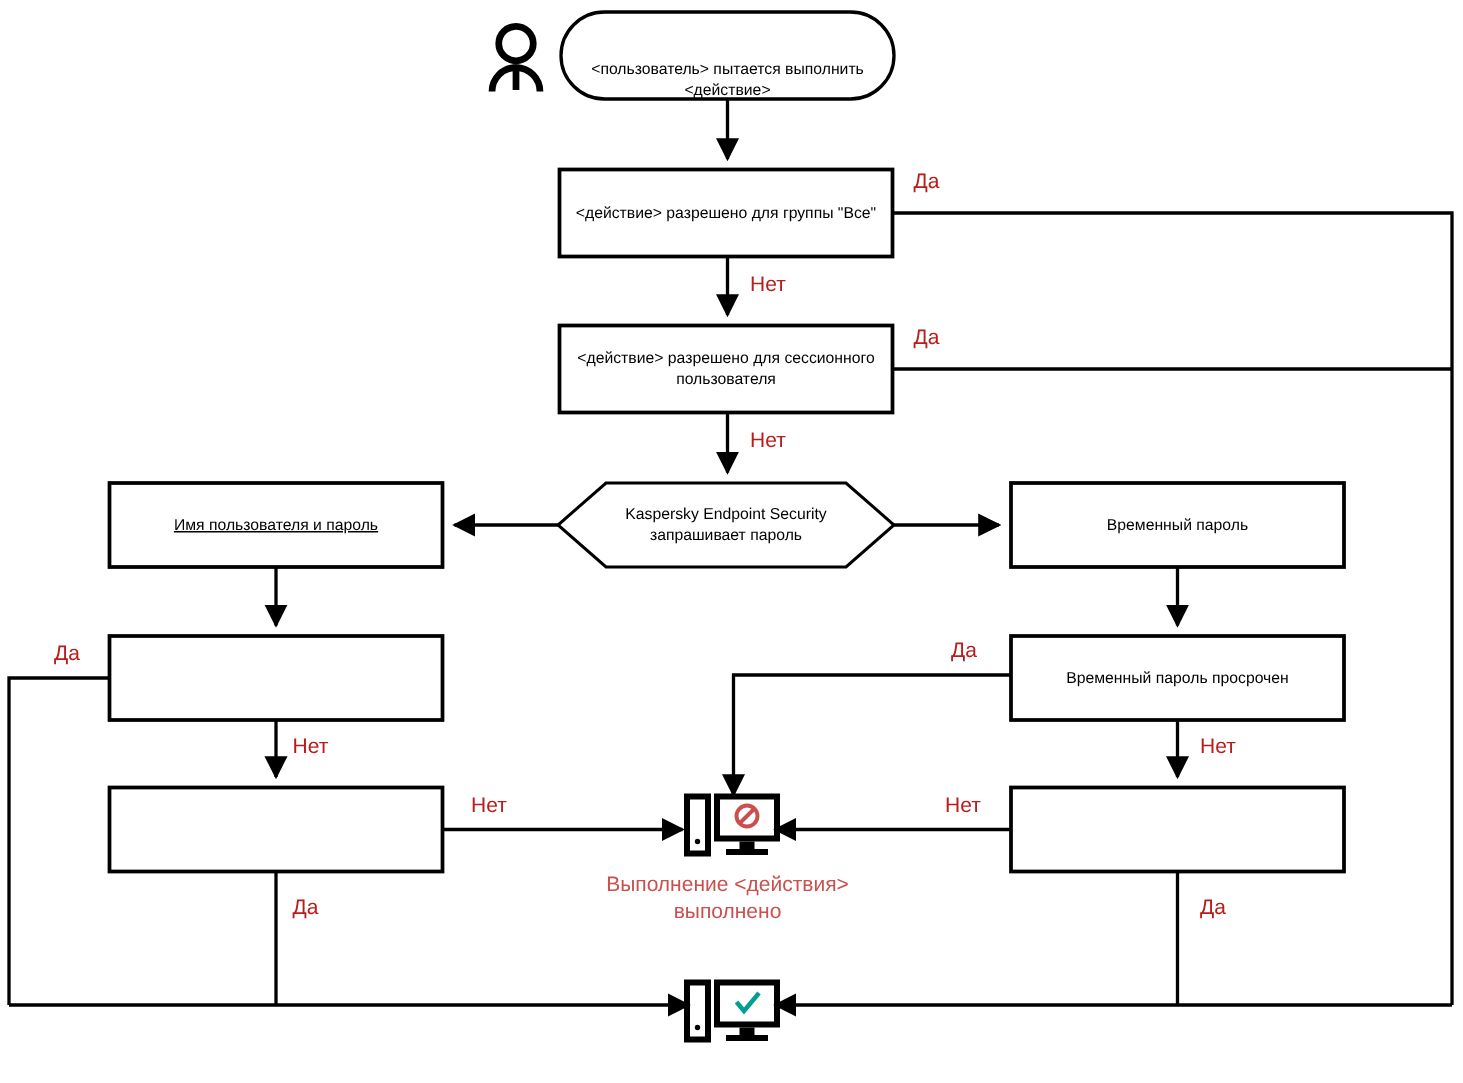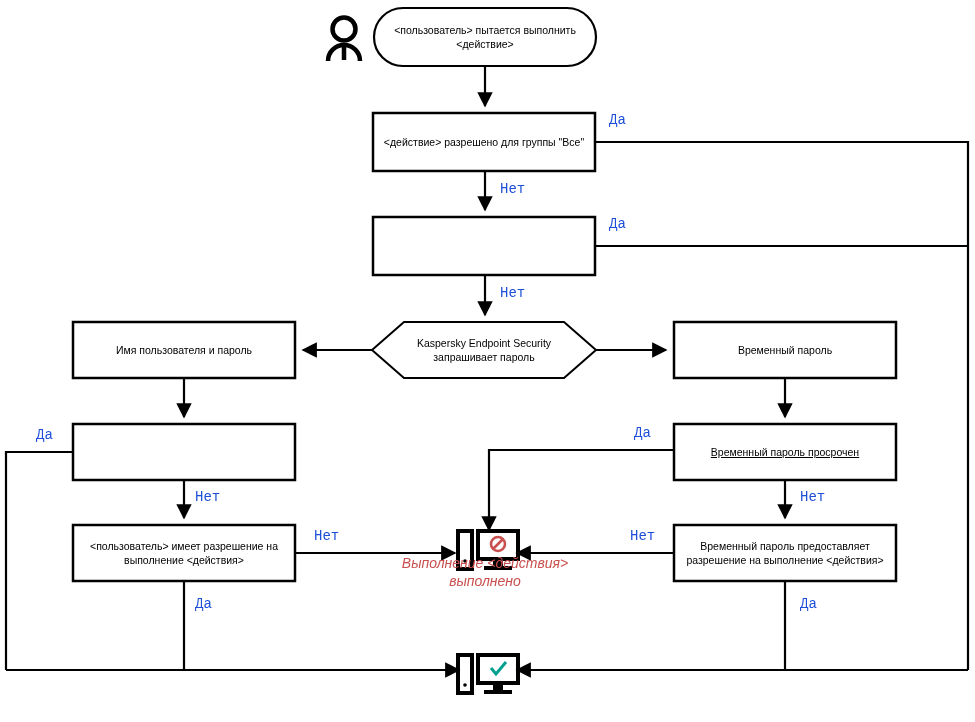--- a/index.html
+++ b/index.html
@@ -11,23 +11,23 @@
     display:flex;align-items:center;justify-content:center;
     text-align:center;
     font-family:"Liberation Sans","DejaVu Sans",sans-serif;
     font-size:10.5px;
     color:#000000;
     line-height:1.35;
     pointer-events:none;
   }
   .edgeLabel{
     position:absolute;
-    font-family:Liberation Mono, monospace;
+    font-family:Liberation Sans, sans-serif;
     font-size:14px;
-    color:#1d4ed8;
+    color:#b91c1c;
     white-space:nowrap;
   }
   .statusLabel{
     position:absolute;
     text-align:center;
     font-family:"Liberation Sans","DejaVu Sans",sans-serif;
     font-size:14px;
     line-height:1.3;
   }
 </style>
@@ -124,50 +124,49 @@
     <g>
       <rect x="458" y="655" width="14" height="38" fill="none" stroke="#000" stroke-width="4"></rect>
       <circle cx="465" cy="685" r="1.8" fill="#000"></circle>
       <rect x="478" y="655" width="40" height="28" fill="none" stroke="#000" stroke-width="4"></rect>
       <rect x="493" y="685" width="10" height="6" fill="#000"></rect>
       <rect x="484" y="690" width="28" height="4" fill="#000"></rect>
       <polyline points="491,668 496,674 506,662" fill="none" stroke="#00a091" stroke-width="3"></polyline>
     </g>
   </svg>
 
-  <div class="nodeText" style="left:384px;top:8px;width:202px;height:58px;">&lt;пользователь&gt; пытается выполнить &lt;действие&gt;</div>
+  <div class="nodeText" style="left:384px;top:24px;width:202px;height:58px;">&lt;пользователь&gt; пытается выполнить &lt;действие&gt;</div>
 
   <div class="nodeText" style="left:381px;top:113px;width:206px;height:58px;">&lt;действие&gt; разрешено для группы "Все"</div>
 
+  <div class="nodeText" style="left:381px;top:217px;width:206px;height:58px;">&lt;действие&gt; разрешено для сессионного пользователя</div>
 
   <div class="nodeText" style="left:401px;top:322px;width:166px;height:56px;">Kaspersky Endpoint Security запрашивает пароль</div>
 
-  <div class="nodeText" style="left:81px;top:322px;width:206px;height:56px;">Имя пользователя и пароль</div>
+  <div class="nodeText" style="left:81px;top:322px;width:206px;height:56px;text-decoration:underline;">Имя пользователя и пароль</div>
 
 
-  <div class="nodeText" style="left:83px;top:525px;width:202px;height:56px;">&lt;пользователь&gt; имеет разрешение на выполнение &lt;действия&gt;</div>
 
   <div class="nodeText" style="left:682px;top:322px;width:206px;height:56px;text-align:center;">Временный пароль</div>
 
-  <div class="nodeText" style="left:682px;top:424px;width:206px;height:56px;text-decoration:underline;">Временный пароль просрочен</div>
+  <div class="nodeText" style="left:682px;top:424px;width:206px;height:56px;">Временный пароль просрочен</div>
 
-  <div class="nodeText" style="left:682px;top:525px;width:206px;height:56px;">Временный пароль предоставляет разрешение на выполнение &lt;действия&gt;</div>
 
   <div class="edgeLabel" style="left:609px;top:112px;">Да</div>
   <div class="edgeLabel" style="left:500px;top:181px;">Нет</div>
   <div class="edgeLabel" style="left:609px;top:216px;">Да</div>
   <div class="edgeLabel" style="left:500px;top:285px;">Нет</div>
   <div class="edgeLabel" style="left:36px;top:427px;">Да</div>
   <div class="edgeLabel" style="left:195px;top:489px;">Нет</div>
   <div class="edgeLabel" style="left:314px;top:528px;">Нет</div>
   <div class="edgeLabel" style="left:195px;top:596px;">Да</div>
   <div class="edgeLabel" style="left:634px;top:425px;">Да</div>
   <div class="edgeLabel" style="left:800px;top:489px;">Нет</div>
   <div class="edgeLabel" style="left:630px;top:528px;">Нет</div>
   <div class="edgeLabel" style="left:800px;top:596px;">Да</div>
 
-  <div class="statusLabel" style="left:355px;top:554px;width:260px;color:#c9504f;font-style:italic;">
+  <div class="statusLabel" style="left:355px;top:580px;width:260px;color:#c9504f;">
     <div>Выполнение &lt;действия&gt;</div>
     <div>выполнено</div>
   </div>
 
 
 </div>
 
 </body></html>

